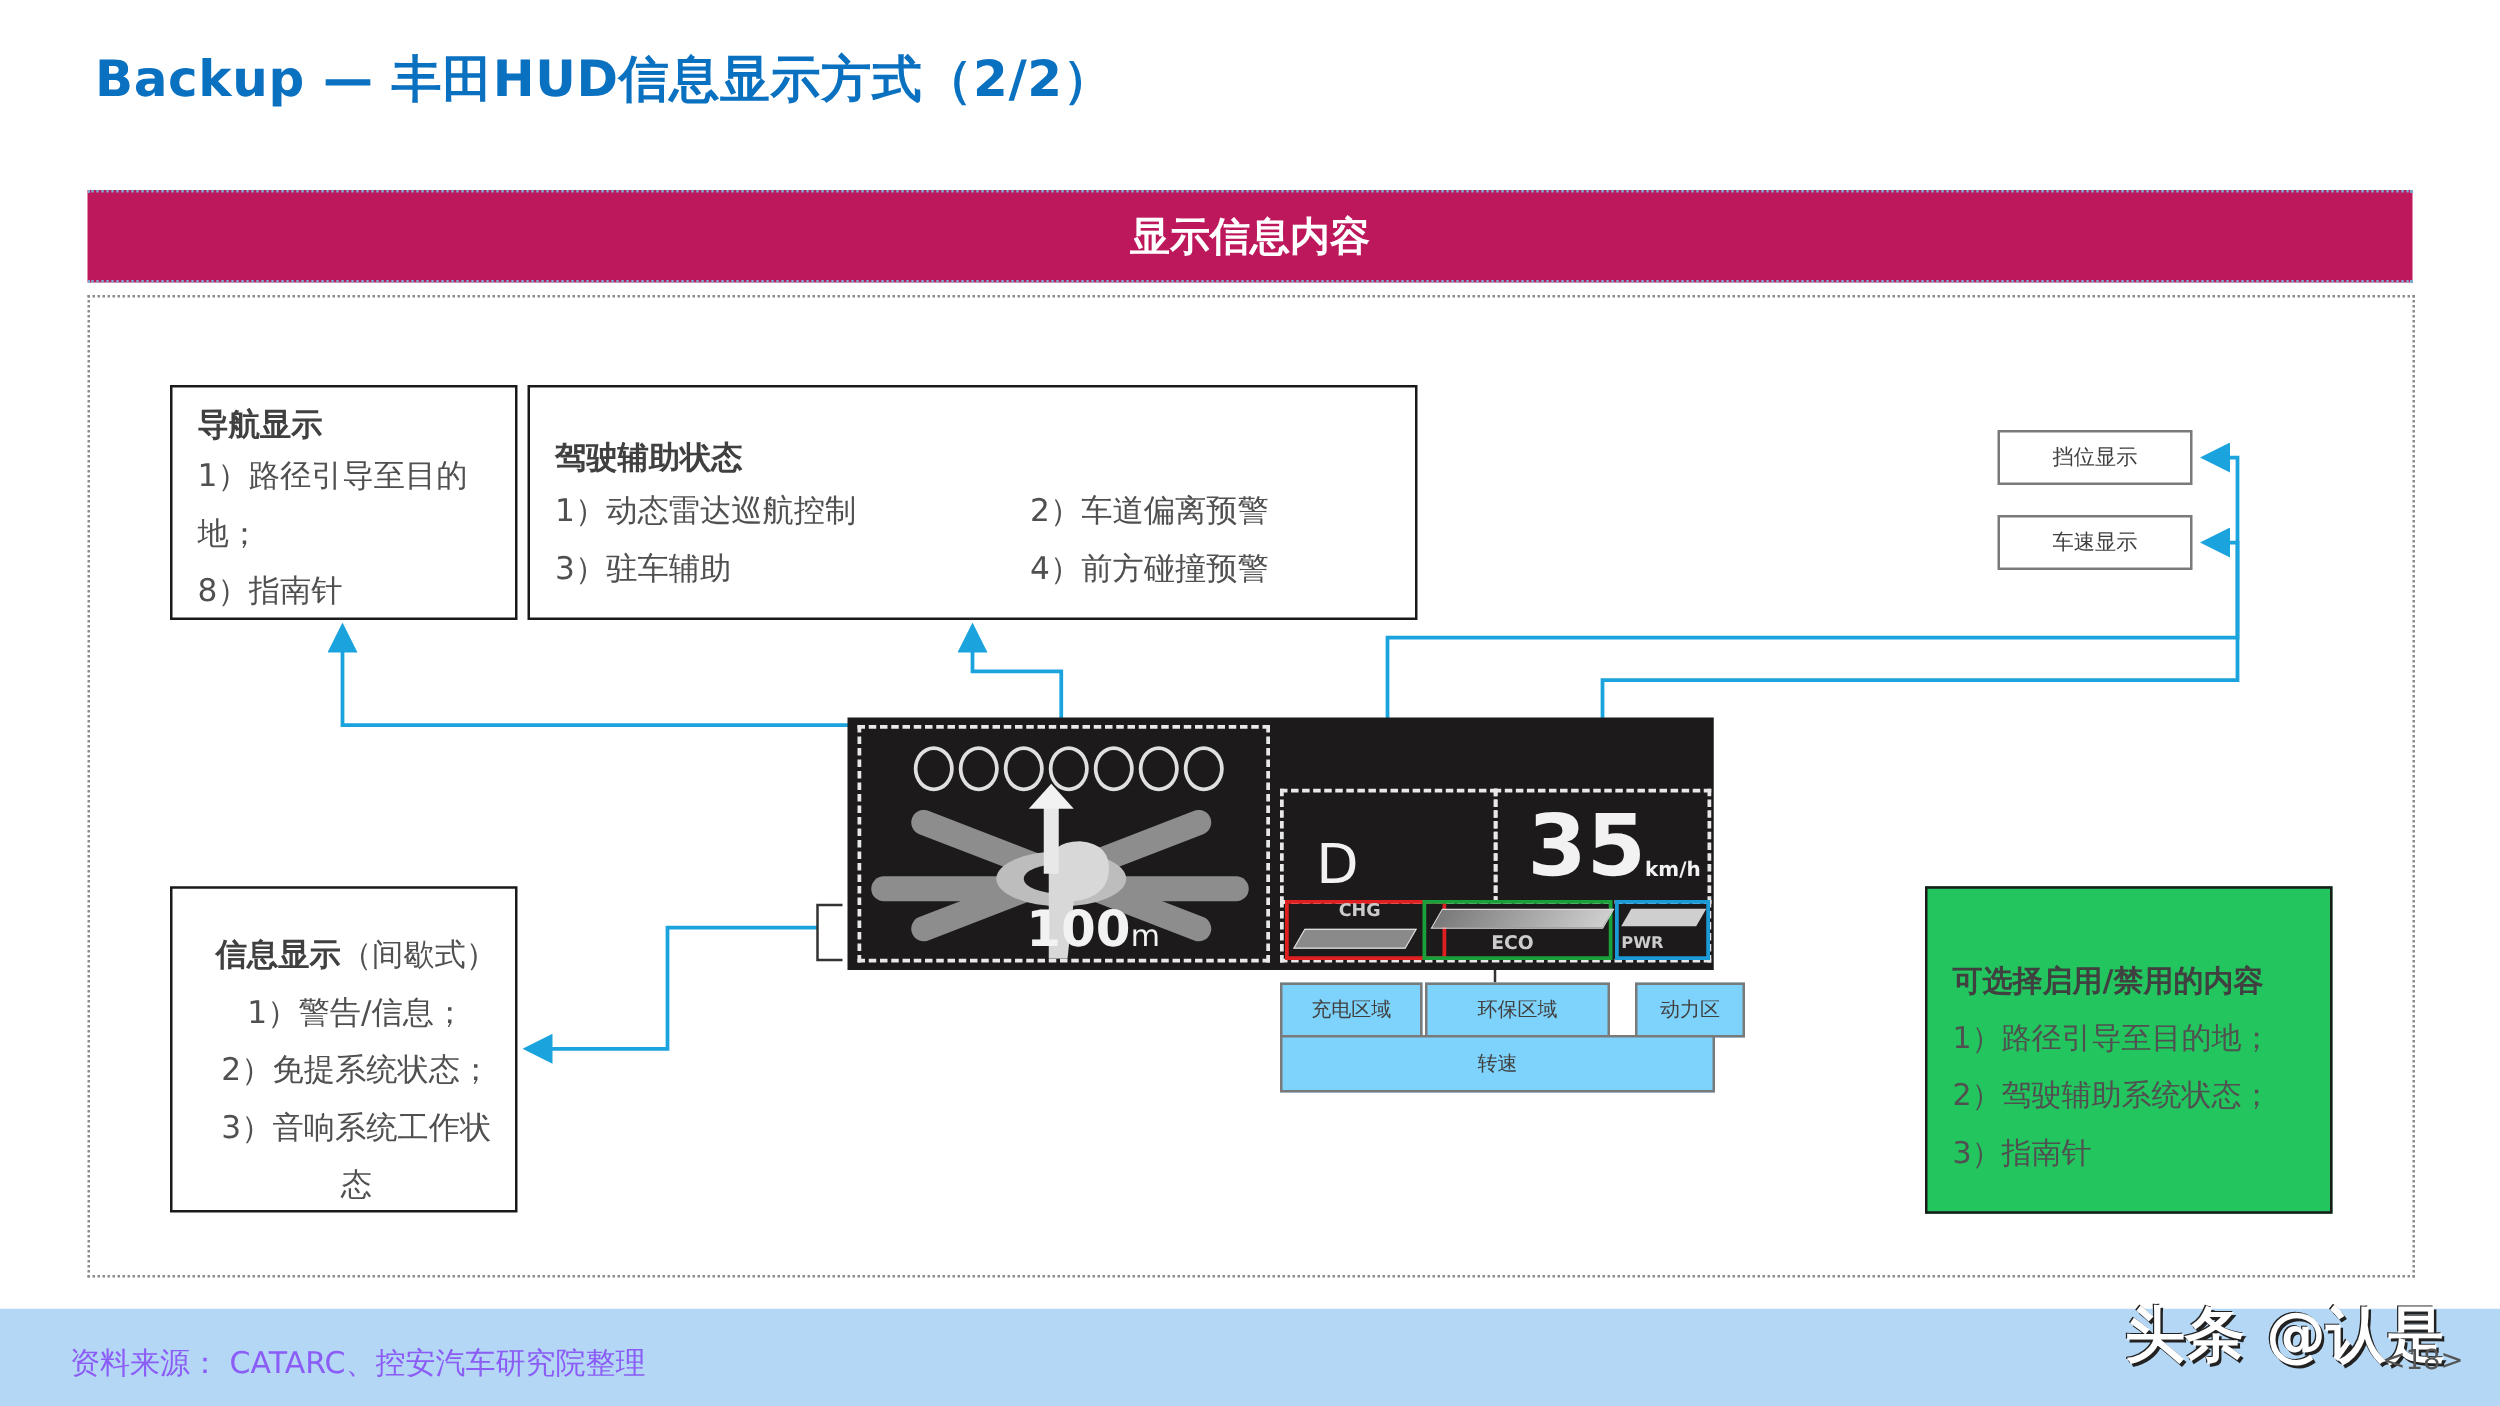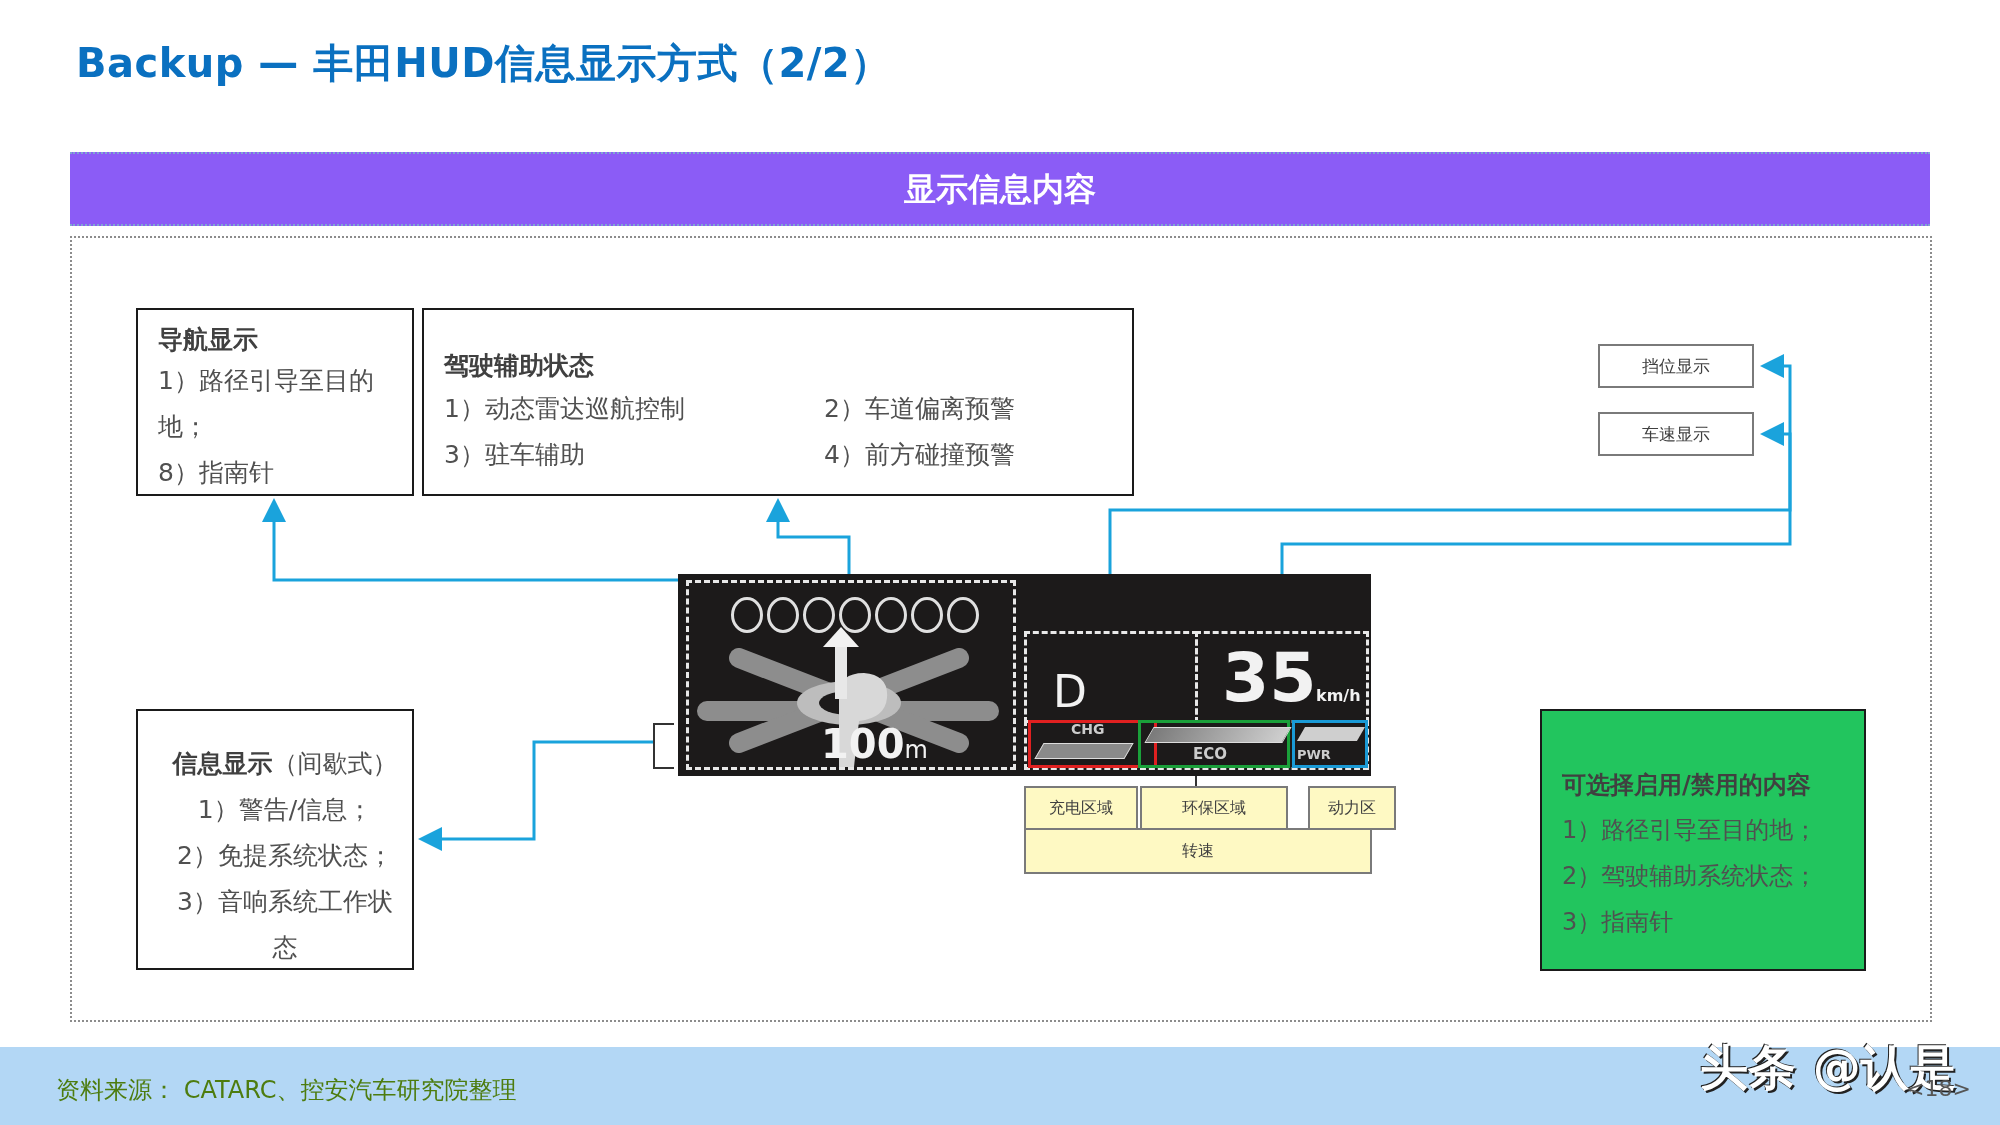--- a/index.html
+++ b/index.html
@@ -1,20 +1,20 @@
 <!DOCTYPE html>
 <html><head>
 <meta charset="utf-8">
 <style>
   html, body { margin:0; padding:0; }
   body { width:2000px; height:1125px; position:relative; background:#ffffff; overflow:hidden;
          font-family:"DejaVu Sans","Liberation Sans",sans-serif; color:#404040; }
   .abs { position:absolute; }
   .title { left:76px; top:36px; font-size:40px; font-weight:bold; color:#0a70c0; letter-spacing:0.5px; white-space:nowrap; }
-  .header-bar { left:70px; top:152px; width:1860px; height:70px; background:#8b5cf6; border-top:2px dotted #7fa8d0; border-bottom:2px dotted #7fa8d0; }
+  .header-bar { left:70px; top:152px; width:1860px; height:70px; background:#be185d; border-top:2px dotted #7fa8d0; border-bottom:2px dotted #7fa8d0; }
   .header-bar span { display:block; text-align:center; line-height:70px; color:#fff; font-size:32px; font-weight:bold; }
   .container { left:70px; top:236px; width:1858px; height:782px; border:2px dotted #8c8c8c; }
   .box { border:2px solid #1a1a1a; background:#fff; box-sizing:border-box; }
   .box .h { font-weight:bold; color:#404040; font-size:25px; }
   .box .l { font-size:25px; color:#505050; line-height:46px; white-space:nowrap; }
   .nav-box { left:136px; top:308px; width:278px; height:188px; padding:12px 0 0 20px; }
   .nav-box .h { line-height:36px; }
   .assist-box { left:422px; top:308px; width:712px; height:188px; padding:36px 0 4px 20px; }
   .assist-box .row { display:flex; }
   .assist-box .row .l:first-child { width:380px; }
@@ -25,23 +25,23 @@
   .info-box .h span.n { font-weight:normal; color:#505050; }
   .green-box { left:1540px; top:709px; width:326px; height:262px; background:#22c55e; padding:52px 0 0 20px; }
   .green-box .h { font-size:24px; line-height:44px; }
   .green-box .l { font-size:24px; line-height:46px; }
   .hud { left:678px; top:574px; width:693px; height:202px; background:#1c1a1a; overflow:hidden; }
   .dash { border:3px dashed #e8e8e8; box-sizing:border-box; position:absolute; }
   .circles { position:absolute; left:42px; top:14px; display:flex; gap:4px; }
   .circles span { width:26px; height:30px; border:3px solid #e0e0e0; border-radius:50%; display:block; }
   .hud-text { position:absolute; color:#f2f2f2; font-weight:bold; font-family:"DejaVu Sans",sans-serif; white-space:nowrap; }
   .zones { left:1024px; top:786px; width:348px; height:88px; }
-  .zone { position:absolute; border:2px solid #7a7a7a; box-sizing:border-box; background:#fef9c3; text-align:center; font-size:16px; color:#404040; }
+  .zone { position:absolute; border:2px solid #7a7a7a; box-sizing:border-box; background:#7dd3fc; text-align:center; font-size:16px; color:#404040; }
   .footer { left:0; top:1047px; width:2000px; height:78px; background:#b3d7f5; }
-  .footer-src { left:56px; top:1074px; font-size:24px; color:#4d7c0f; white-space:nowrap; }
+  .footer-src { left:56px; top:1074px; font-size:24px; color:#8b5cf6; white-space:nowrap; }
   .watermark { left:1700px; top:1036px; font-size:48px; font-weight:bold; color:#fff; text-shadow:2px 2px 0 #222, -1px -1px 0 #222; white-space:nowrap; }
   .page-num { left:1906px; top:1076px; font-size:22px; color:#555; }
   svg.lines { position:absolute; left:0; top:0; }
 </style>
 </head>
 <body>
 
 <div class="abs title">Backup — 丰田HUD信息显示方式（2/2）</div>
 
 <div class="abs header-bar">

